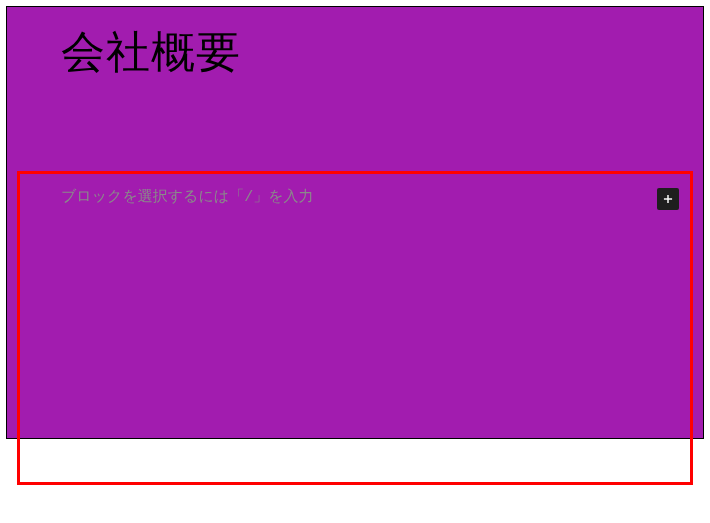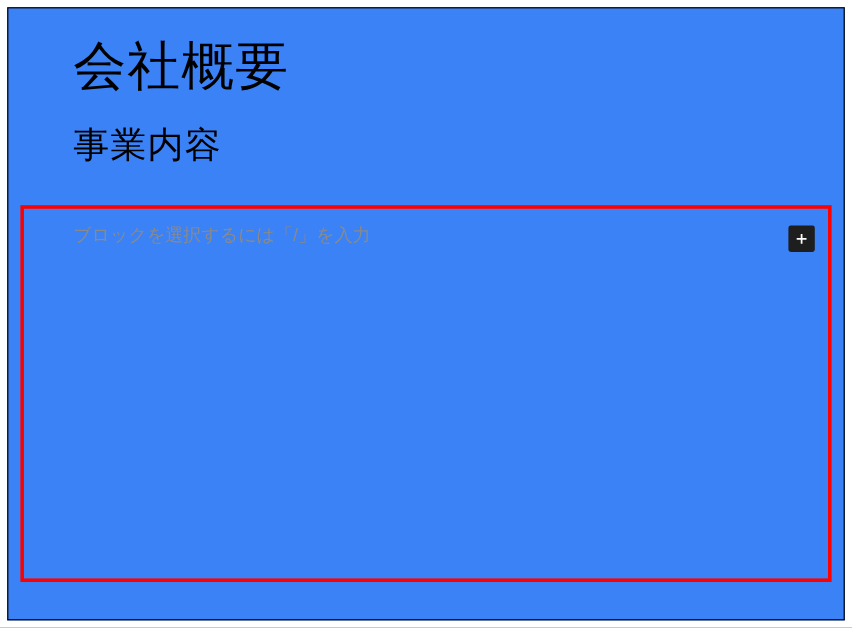--- a/index.html
+++ b/index.html
@@ -10,24 +10,25 @@
     body {
       font-family: -apple-system, BlinkMacSystemFont, "Segoe UI", "Hiragino Sans", "Hiragino Kaku Gothic ProN", Meiryo, sans-serif;
       background: #ffffff;
       width: 710px;
       height: 523px;
       position: relative;
     }
     .editor-frame {
       border: 1px solid #000000;
       width: 698px;
-      height: 511px;
+      height: 433px;
       margin: 6px;
       position: relative;
-      background: #3b82f6;
+      background: #a21caf;
+      font-family: Liberation Mono, monospace;
     }
     .content-area {
       padding: 20px 0 0 54px;
     }
     .page-title {
       font-size: 44px;
       font-weight: 400;
       color: #000000;
       line-height: 1.3;
       margin-bottom: 18px;
@@ -88,21 +89,20 @@
       width: 14px;
       height: 14px;
     }
   </style>
 </head>
 <body>
 
 <div class="editor-frame">
   <div class="content-area">
     <h1 class="page-title">会社概要</h1>
-    <h2 class="section-heading">事業内容</h2>
   </div>
 
   <div class="block-row">
     <div class="block-placeholder" contenteditable="true" data-placeholder="ブロックを選択するには「/」を入力" style=""></div>
     <button class="add-block-button">
       <svg viewBox="0 0 24 24" fill="none" stroke="#ffffff" stroke-width="2.5">
         <line x1="12" y1="5" x2="12" y2="19"></line>
         <line x1="5" y1="12" x2="19" y2="12"></line>
       </svg>
     </button>

